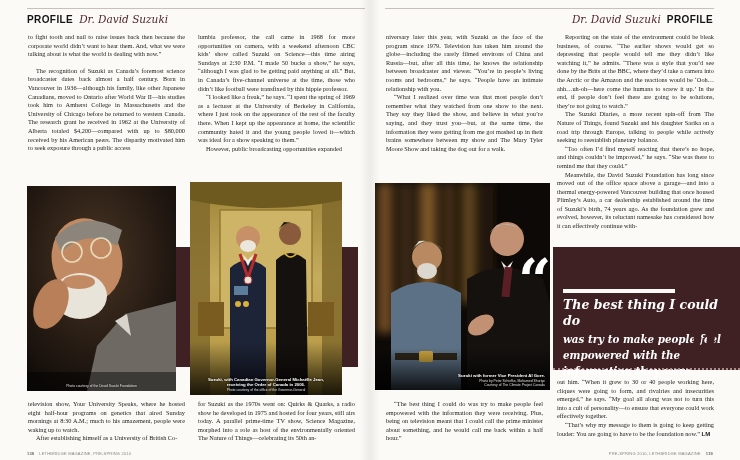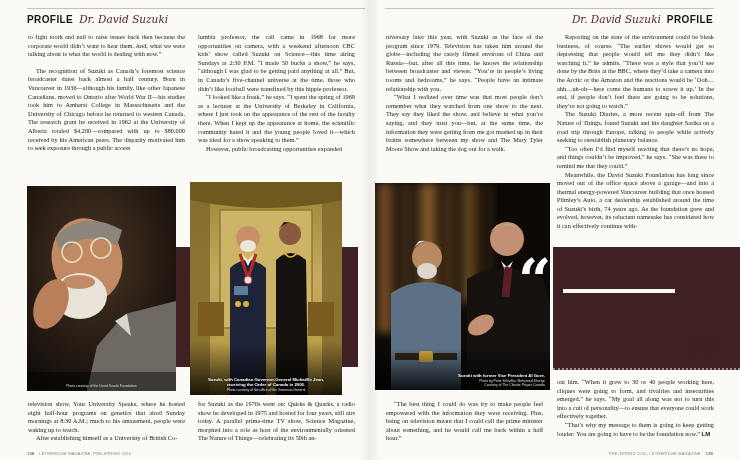--- a/index.html
+++ b/index.html
@@ -208,20 +208,24 @@
     <div class="cap">
       <div class="b">Suzuki with former Vice President Al Gore.</div>
       <div class="s">Photo by Peter Schiefke, Mohamed Shuriye</div>
       <div class="s">Courtesy of The Climate Project Canada</div>
     </div>
   </div>
 
   <div class="pq-box"></div>
   <div class="pq-open">“</div>
   <div class="pq-rule"></div>
+  <div class="pq-text">
+    <p class="l1">The best thing I could do</p>
+    <p class="lr">was try to make people feel empowered with the information they were receiving.</p>
+  </div>
   <div class="pq-close">”</div>
 
   <div class="col" id="c1b">
     <p>television show, Your University Speaks, where he hosted eight half-hour programs on genetics that aired Sunday mornings at 8:30 A.M.; much to his amazement, people were waking up to watch.</p>
     <p class="ind">After establishing himself as a University of British Co-</p>
   </div>
   <div class="col" id="c2b">
     <p>for Suzuki as the 1970s went on: Quirks &amp; Quarks, a radio show he developed in 1975 and hosted for four years, still airs today. A parallel prime-time TV show, Science Magazine, morphed into a role as host of the environmentally oriented The Nature of Things—celebrating its 50th an-</p>
   </div>
   <div class="col" id="c3b">

